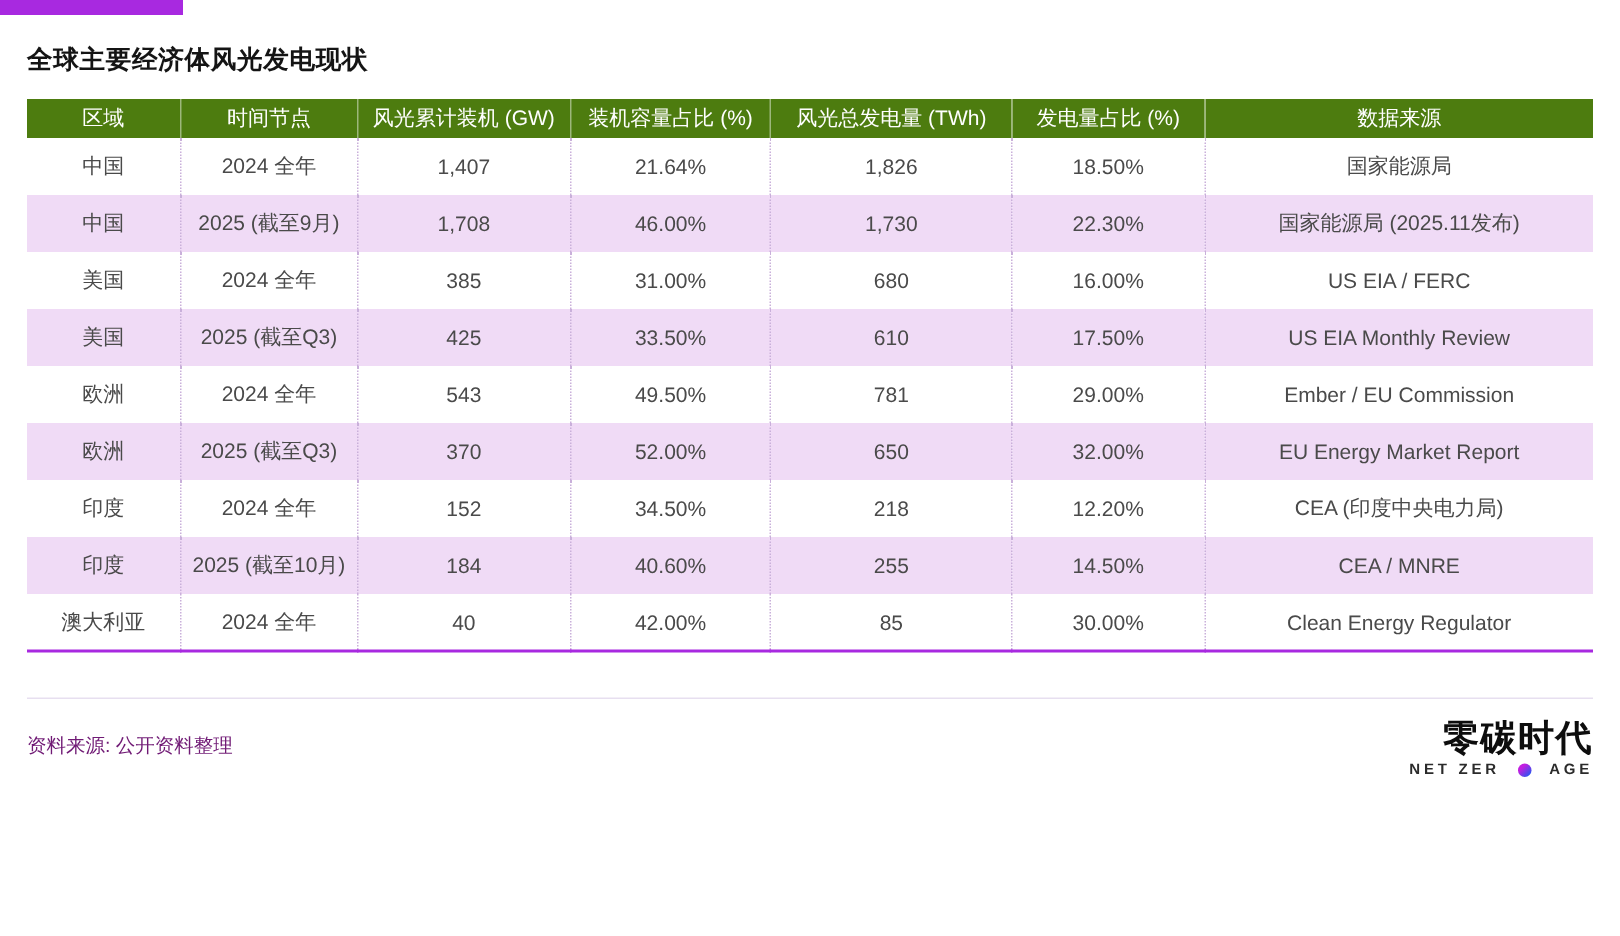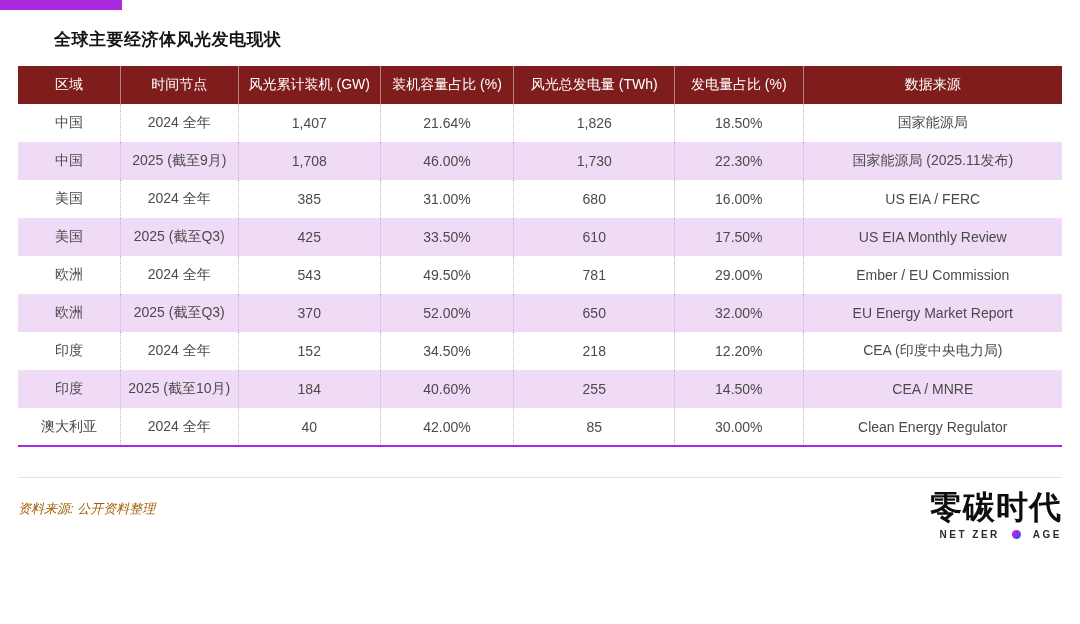--- a/index.html
+++ b/index.html
@@ -18,42 +18,41 @@
     position: relative;
     width: 1080px; height: 624px;
     padding: 0 18px;
   }
   .page-title {
     padding-top: 28px;
     font-size: 17px;
     font-weight: bold;
     color: #141414;
     letter-spacing: 0.5px;
-    margin-left: 36px;
   }
   table.data-table {
     margin-top: 15px;
     width: 1044px;
     border-collapse: collapse;
     table-layout: fixed;
     border-bottom: 2px solid #a829e0;
   }
   table.data-table col.c0 { width: 9.8%; }
   table.data-table col.c1 { width: 11.3%; }
   table.data-table col.c2 { width: 13.6%; }
   table.data-table col.c3 { width: 12.8%; }
   table.data-table col.c4 { width: 15.4%; }
   table.data-table col.c5 { width: 12.3%; }
   table.data-table col.c6 { width: 24.8%; }
   thead th {
-    background: #7f1d1d;
+    background: #4d7c0f;
     color: #ffffff;
     font-weight: normal;
     font-size: 14px;
-    height: 38px;
+    height: 26px;
     text-align: center;
     vertical-align: middle;
     border-right: 1px solid rgba(255,255,255,0.45);
   }
   thead th:last-child { border-right: none; }
   tbody td {
     height: 38px;
     text-align: center;
     vertical-align: middle;
     font-size: 14px;
@@ -66,29 +65,28 @@
   .footer {
     margin-top: 30px;
     border-top: 1px solid #e7dff0;
     padding-top: 14px;
     display: flex;
     justify-content: space-between;
     align-items: flex-start;
   }
   .source-note {
     font-size: 13px;
-    font-style: italic;
-    color: #a16207;
+    color: #701a75;
     padding-top: 8px;
   }
   .logo { text-align: right; }
   .logo-cn {
-    font-family: Liberation Mono, monospace;
+    font-family: Liberation Serif, serif;
     font-weight: bold;
-    font-size: 32px;
+    font-size: 24px;
     color: #0d0d0d;
     line-height: 1.1;
     letter-spacing: 1px;
   }
   .logo-en {
     margin-top: 2px;
     font-size: 10px;
     font-weight: bold;
     color: #2b2b2b;
     letter-spacing: 2.5px;

